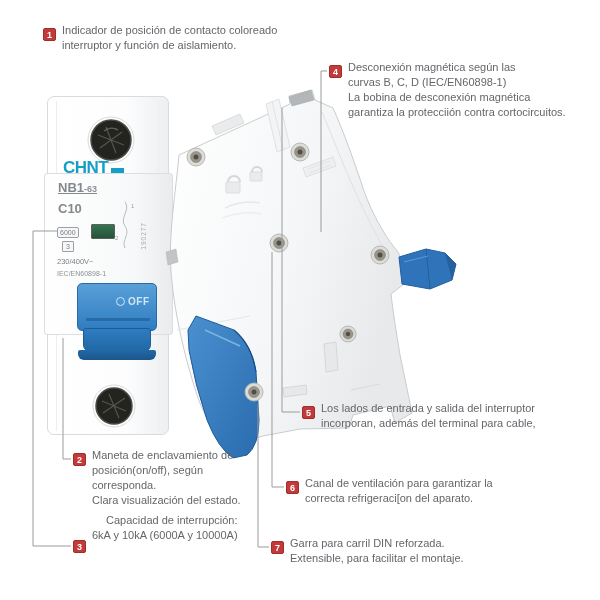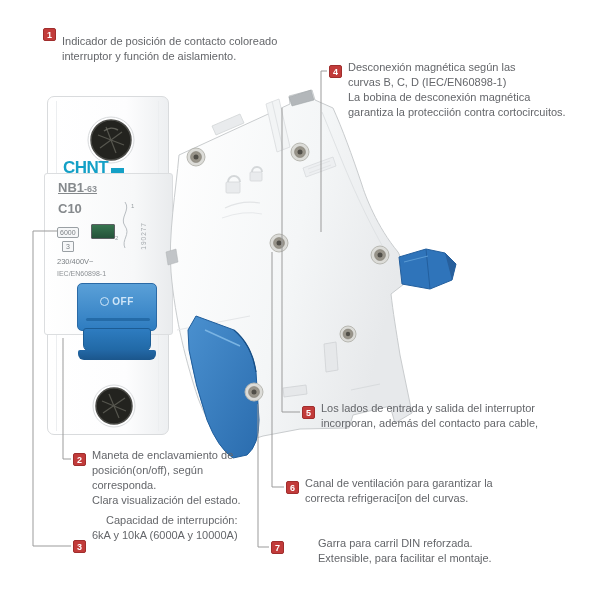--- a/index.html
+++ b/index.html
@@ -50,21 +50,21 @@
   .standard{position:absolute;left:12px;top:96px;font-size:7px;color:#8d9195;}
   .serial{
     position:absolute;left:95px;top:48px;font-size:6.5px;color:#a6abaf;
     writing-mode:vertical-rl;transform:rotate(180deg);letter-spacing:1px;
   }
   .toggle-top{
     position:absolute;left:29px;top:186px;width:80px;height:48px;
     background:linear-gradient(180deg,#5aa0d8,#2e7cc0);
     border:1px solid #2a6aa6;border-radius:5px;box-sizing:border-box;
   }
-  .off-row{position:absolute;left:0;top:7px;width:100%;text-align:center;color:#cfe6f8;}
+  .off-row{position:absolute;left:0;top:7px;width:100%;color:#cfe6f8;padding-left:38px;}
   .off-circle{display:inline-block;width:9px;height:9px;border:1.5px solid #cfe6f8;border-radius:50%;vertical-align:-1px;margin-right:3px;box-sizing:border-box;}
   .off-label{font-size:10px;font-weight:bold;letter-spacing:0.5px;}
   .toggle-groove{position:absolute;left:8px;top:34px;width:64px;height:3px;background:#246ba8;border-radius:2px;}
   .toggle-handle{
     position:absolute;left:35px;top:231px;width:68px;height:24px;
     background:linear-gradient(180deg,#2e7cc0,#2068a5);
     border:1px solid #1c5c94;border-radius:3px 3px 7px 7px;box-sizing:border-box;
   }
   .toggle-lip{
     position:absolute;left:30px;top:253px;width:78px;height:10px;
@@ -213,21 +213,21 @@
   <polyline points="58,231 33,231 33,546 71,546" fill="none" stroke="#9b9b9b" stroke-width="1"></polyline>
   <polyline points="63,338 63,459 71,459" fill="none" stroke="#9b9b9b" stroke-width="1"></polyline>
   <polyline points="327,71 321,71 321,232" fill="none" stroke="#9b9b9b" stroke-width="1"></polyline>
   <polyline points="282,108 282,412 300,412" fill="none" stroke="#9b9b9b" stroke-width="1"></polyline>
   <polyline points="272,252 272,487 284,487" fill="none" stroke="#9b9b9b" stroke-width="1"></polyline>
   <polyline points="258,404 258,547 269,547" fill="none" stroke="#9b9b9b" stroke-width="1"></polyline>
 </svg>
 
 <div class="callout">
   <div class="marker" style="left:43px;top:28px;">1</div>
-  <div class="ctext" style="left:62px;top:34px;">
+  <div class="ctext" style="left:62px;top:23px;">
     <div>Indicador de posición de contacto coloreado</div>
     <div>interruptor y función de aislamiento.</div>
   </div>
 </div>
 
 <div class="callout">
   <div class="marker" style="left:73px;top:453px;">2</div>
   <div class="ctext" style="left:92px;top:448px;">
     <div>Maneta de enclavamiento de</div>
     <div>posición(on/off), según</div>
@@ -251,31 +251,31 @@
     <div>curvas B, C, D (IEC/EN60898-1)</div>
     <div>La bobina de desconexión magnética</div>
     <div>garantiza la protecciión contra cortocircuitos.</div>
   </div>
 </div>
 
 <div class="callout">
   <div class="marker" style="left:302px;top:406px;">5</div>
   <div class="ctext" style="left:321px;top:401px;">
     <div>Los lados de entrada y salida del interruptor</div>
-    <div>incorporan, además del contacto para cable,</div>
+    <div>incorporan, además del terminal para cable,</div>
   </div>
 </div>
 
 <div class="callout">
   <div class="marker" style="left:286px;top:481px;">6</div>
   <div class="ctext" style="left:305px;top:476px;">
     <div>Canal de ventilación para garantizar la</div>
-    <div>correcta refrigeraci[on del curvas.</div>
+    <div>correcta refrigeraci[on del aparato.</div>
   </div>
 </div>
 
 <div class="callout">
   <div class="marker" style="left:271px;top:541px;">7</div>
-  <div class="ctext" style="left:290px;top:536px;margin-left:28px;">
+  <div class="ctext" style="left:290px;top:536px;">
     <div>Garra para carril DIN reforzada.</div>
     <div>Extensible, para facilitar el montaje.</div>
   </div>
 </div>
 
 </body></html>

